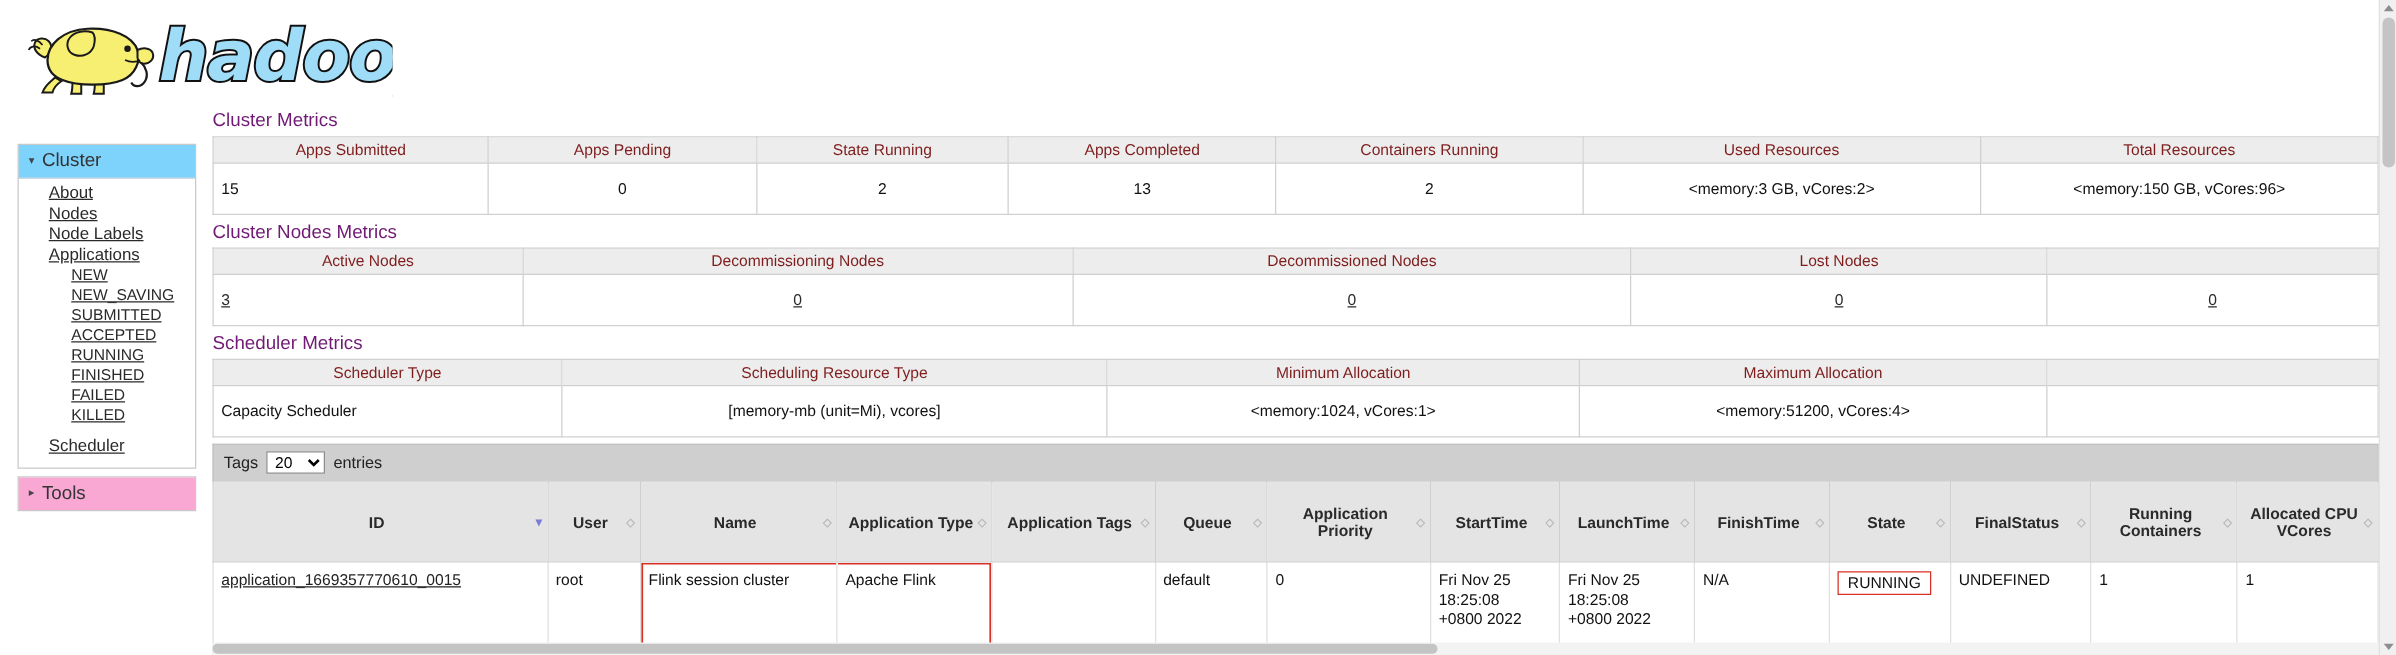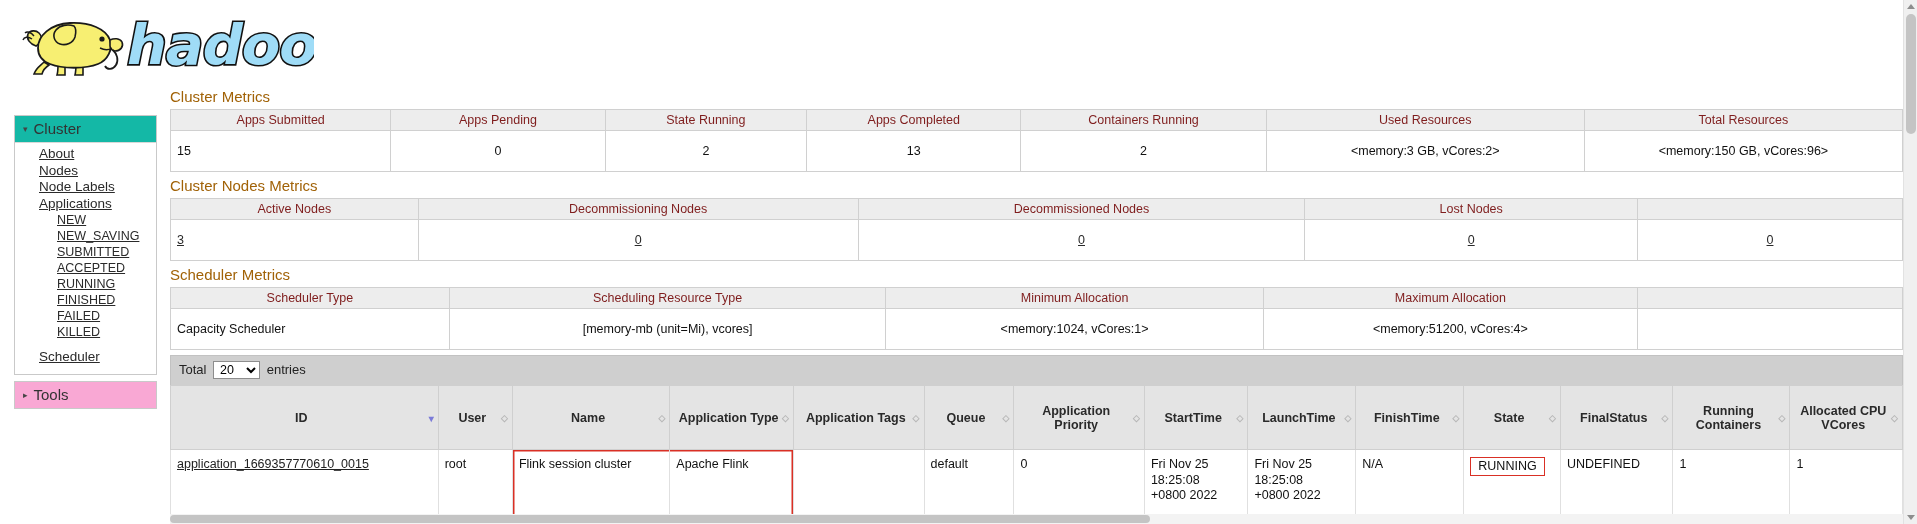--- a/index.html
+++ b/index.html
@@ -55,21 +55,21 @@
   .nav-block {
     border: 1px solid #c9c9c9;
     background: #fff;
     margin-bottom: 6px;
   }
   .nav-head {
     padding: 4px 6px 5px 8px;
     font-size: 15px;
     color: #333;
     border-bottom: 1px solid #d8d8d8;
-    background: #14b8a6;
+    background: #7dd3fc;
     white-space: nowrap;
   }
   .nav-head.collapsed {
     background: #f9a8d4;
     border-bottom: none;
   }
   .caret {
     display: inline-block;
     font-size: 9px;
     color: #444;
@@ -93,21 +93,21 @@
   .nav-gap { height: 9px; }
 
   
   .content {
     position: absolute;
     left: 170px; top: 88px;
     width: 1733px;
   }
   .section-title {
     font-size: 15px;
-    color: #a16207;
+    color: #701a75;
     margin: 0 0 4px 0;
     padding: 0;
     font-weight: normal;
   }
   table.metrics {
     border-collapse: collapse;
     width: 100%;
     table-layout: fixed;
     margin-bottom: 5px;
   }
@@ -408,21 +408,21 @@
           <td>&lt;memory:1024, vCores:1&gt;</td>
           <td>&lt;memory:51200, vCores:4&gt;</td>
           <td></td>
         </tr>
       </tbody>
     </table>
 
     <div class="dt-wrap">
 
       <div class="dt-toolbar">
-        <label><span>Total</span>
+        <label><span>Tags</span>
           <select class="dt-select">
             <option>20</option>
             <option>40</option>
             <option>60</option>
             <option>80</option>
             <option>100</option>
           </select>
           <span>entries</span>
         </label>
       </div>

